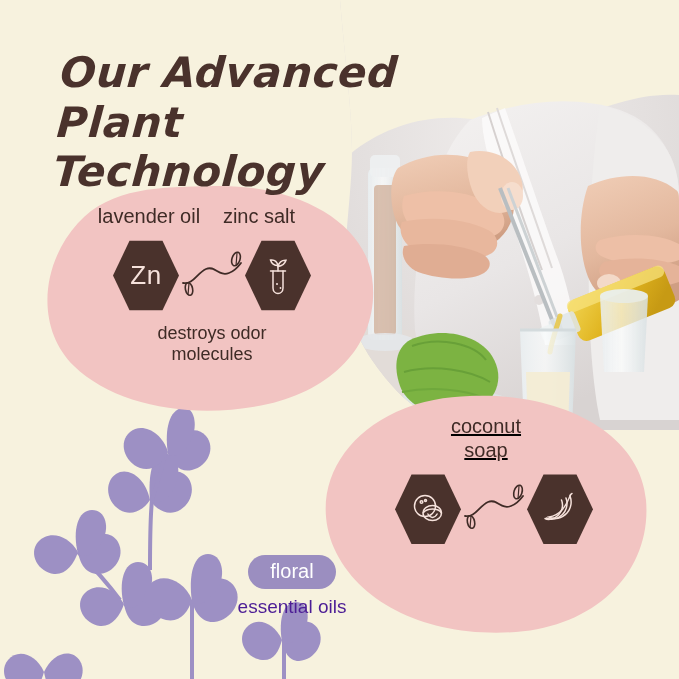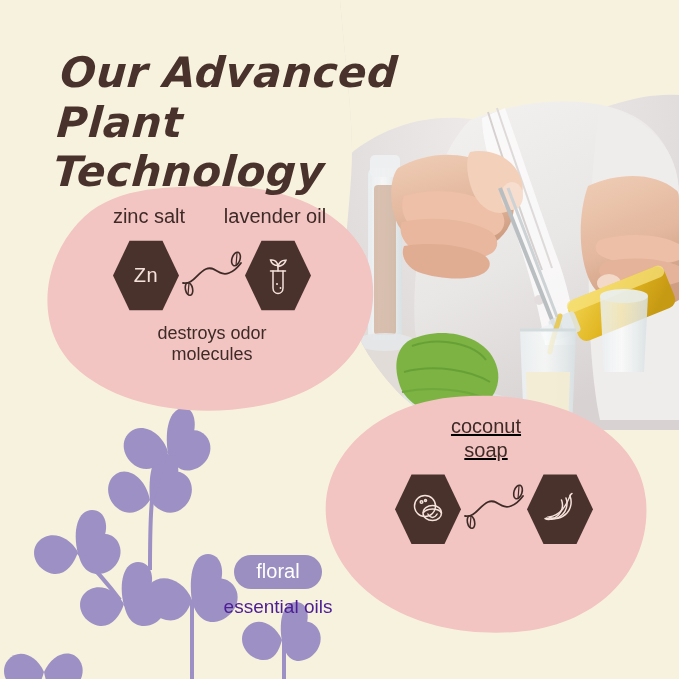--- a/index.html
+++ b/index.html
@@ -57,39 +57,39 @@
   }
   .hex {
     width:66px; height:74px;
     background:#4a322c;
     clip-path: polygon(25% 3%, 75% 3%, 100% 50%, 75% 97%, 25% 97%, 0% 50%);
     display:flex; align-items:center; justify-content:center;
     flex:0 0 auto;
   }
   .hex .zn {
     color:#f6e2dc;
-    font-size:20px;
+    font-size:26px;
     font-weight:400;
     letter-spacing:0.5px;
   }
   .vine { width:66px; height:74px; flex:0 0 auto; }
 
   .caption {
     margin-top:10px;
     text-align:center;
     color:#3f2b26;
     font-size:18px;
     line-height:1.2;
     white-space:pre-line;
   }
 
   
   .badge-wrap {
     position:absolute;
-    left:218px; top:555px;
+    left:232px; top:555px;
     width:120px;
     text-align:center;
     z-index:35;
   }
   .badge {
     display:inline-block;
     background:#9b8ec0;
     color:#ffffff;
     border-radius:22px;
     padding:6px 22px 8px;
@@ -306,24 +306,24 @@
              C432,638 360,606 334,548
              C310,492 340,438 396,412
              C422,400 446,397 470,396 Z" fill="#f2c4c2"></path>
   </svg>
 
   <div class="title">Our Advanced
 Plant Technology</div>
 
   <div class="blob-group" style="left:82px; top:205px; width:260px;">
     <div class="pair-labels">
+      <div class="lbl right">lavender
+oil</div>
       <div class="lbl left">zinc
 salt</div>
-      <div class="lbl right">lavender
-oil</div>
     </div>
 
     <div class="hex-row">
 
       <div class="hex">
         <span class="zn">Zn</span>
       </div>
 
       <svg class="vine" viewBox="0 0 66 74">
         <path d="M4,44 C14,46 18,34 27,30 C36,26 40,38 50,34 C56,32 59,28 62,24" stroke="#3f2b26" stroke-width="1.8" fill="none" stroke-linecap="round"></path>

